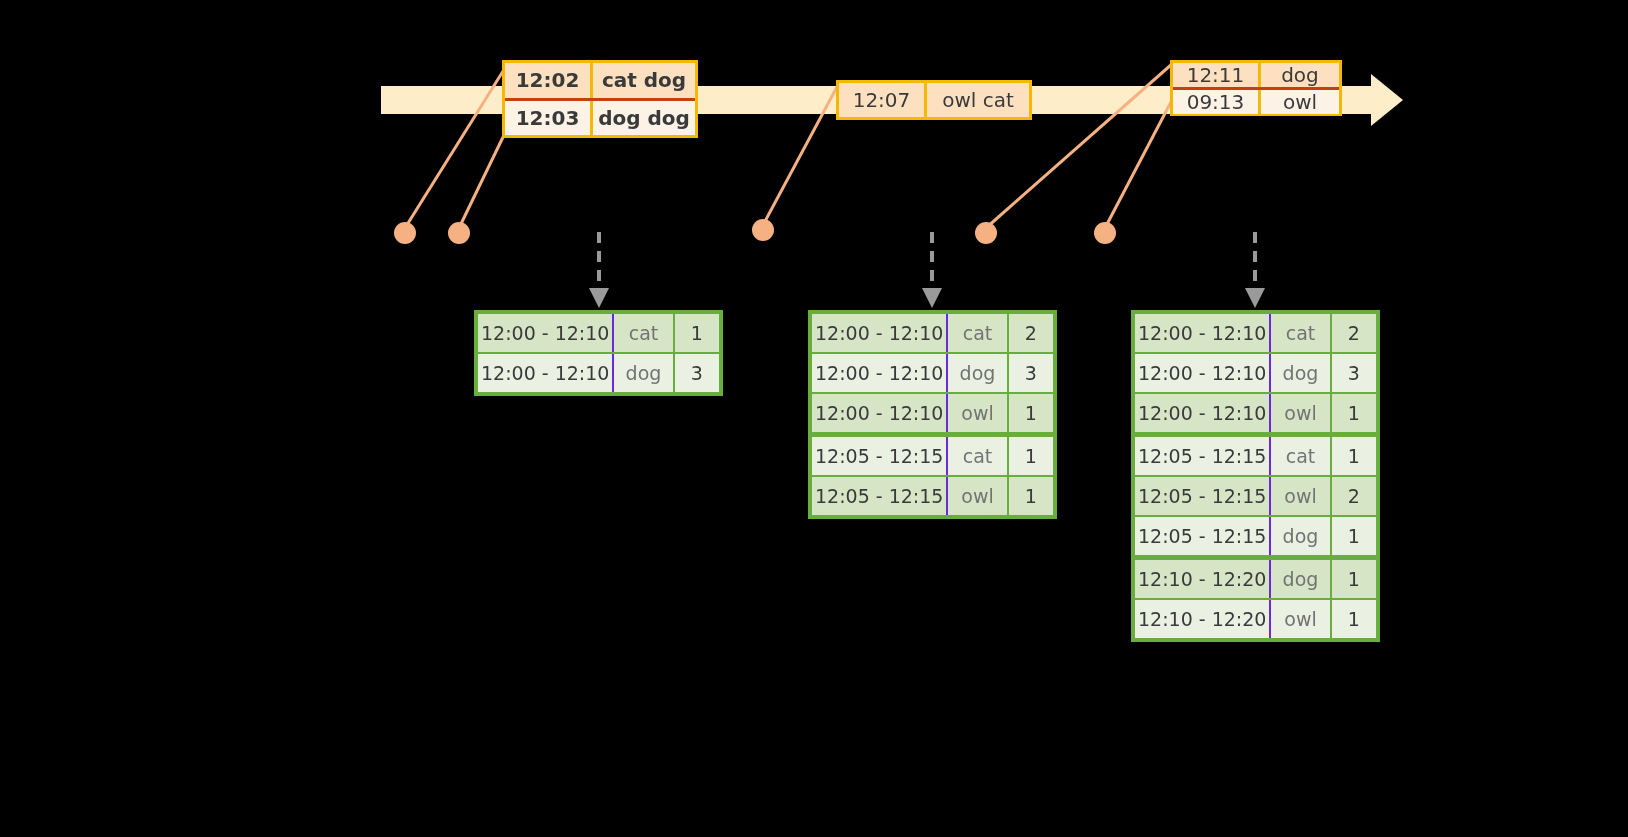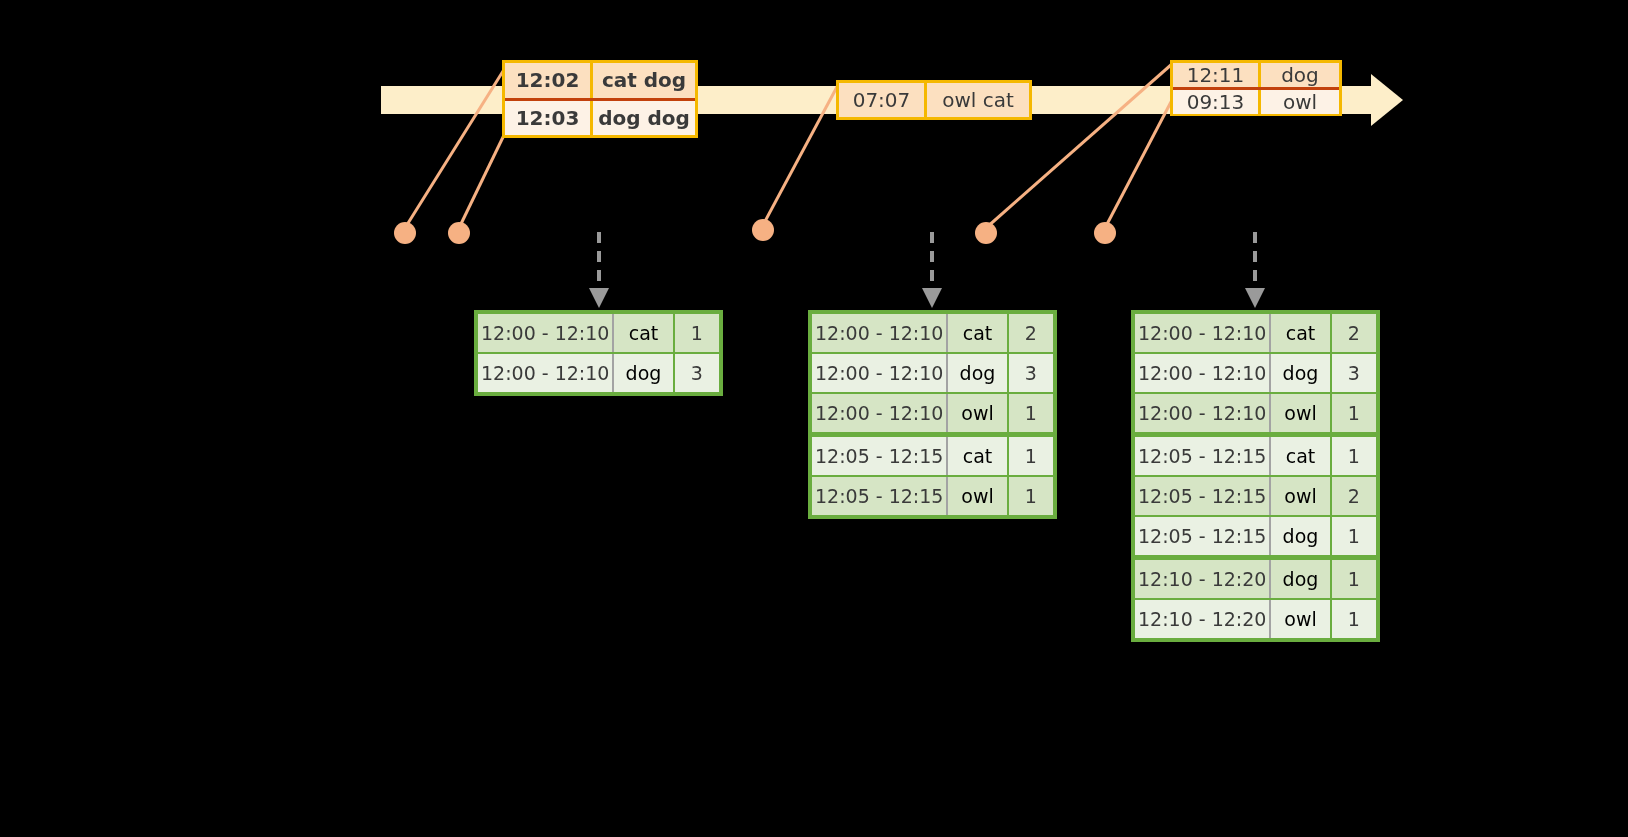--- a/index.html
+++ b/index.html
@@ -101,29 +101,29 @@
   }
   .result-row.group-end + .result-row {
     border-top: 5px solid #6aad3f;
   }
   .cell-window {
     display: flex;
     align-items: center;
     justify-content: center;
     font-size: 19px;
     color: #3a3a3a;
-    border-right: 2px solid #a3a3a3;
+    border-right: 2px solid #6d28d9;
     box-sizing: border-box;
   }
   .cell-word {
     display: flex;
     align-items: center;
     justify-content: center;
     font-size: 19px;
-    color: #000000;
+    color: #737373;
     border-right: 2px solid #6aad3f;
     box-sizing: border-box;
     width: 62px;
   }
   .cell-count {
     display: flex;
     align-items: center;
     justify-content: center;
     font-size: 19px;
     color: #3a3a3a;
@@ -153,21 +153,21 @@
       <div class="event-words">cat dog</div>
     </div>
     <div class="event-row shade-light">
       <div class="event-time">12:03</div>
       <div class="event-words">dog dog</div>
     </div>
   </div>
 
   <div class="event-box" style="left:836px; top:80px; width:196px; height:40px;">
     <div class="event-row shade-dark">
-      <div class="event-time">07:07</div>
+      <div class="event-time">12:07</div>
       <div class="event-words">owl cat</div>
     </div>
   </div>
 
   <div class="event-box" style="left:1170px; top:60px; width:172px; height:56px;">
     <div class="event-row shade-dark">
       <div class="event-time">12:11</div>
       <div class="event-words">dog</div>
     </div>
     <div class="event-row shade-light">

